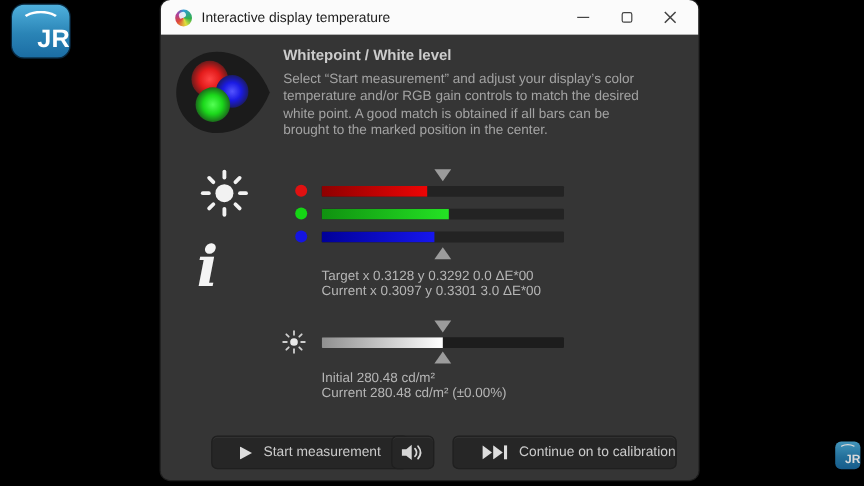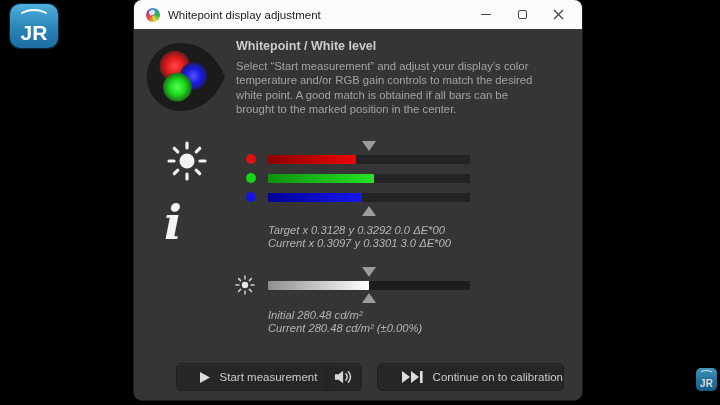--- a/index.html
+++ b/index.html
@@ -44,32 +44,32 @@
   .marker-up { position:absolute; width:0; height:0;
                border-left:7px solid transparent; border-right:7px solid transparent;
                border-bottom:10px solid #9c9c9c; }
 
   .dot { position:absolute; left:112px; width:10px; height:10px; border-radius:50%; }
   .track { position:absolute; left:134px; width:202px; height:9px; background:#232323;
            border-radius:1px; overflow:hidden; }
   .track .fill { height:100%; }
   .lum-track { background:#1d1d1d; }
 
-  .readout { position:absolute; left:134px; font-size:11.2px; color:#b5b5b5; white-space:nowrap;font-style:italic; }
+  .readout { position:absolute; left:134px; font-size:11.2px; color:#b5b5b5; white-space:nowrap; }
 
   
   .btn { position:absolute; top:334px; height:28px; background:#262626;
          border:1px solid #1f1f1f; border-radius:5px; color:#cbcbcb; font-size:11.5px;
          display:flex; align-items:center; justify-content:center; gap:10px;
          box-shadow:inset 0 1px 0 rgba(255,255,255,.05); cursor:default; }
 
   
   .jr { position:absolute; color:#fff; font-weight:bold; text-align:center;
         background:linear-gradient(180deg,#4fb0dd 0%,#2a84b6 55%,#1b6da4 100%);
-        display:flex; align-items:flex-end; justify-content:center; }
+        display:flex; align-items:flex-end; justify-content:flex-end; }
   .jr .arc { position:absolute; border:2px solid #fff; border-color:#fff transparent transparent transparent;
              border-radius:50%; }
   .jr-big { left:10px; top:4px; width:48px; height:44px; border-radius:10px; font-size:21px;
             padding-bottom:3px; box-shadow:0 0 0 1px rgba(10,50,80,.8); }
   .jr-big .arc { width:34px; height:20px; left:7px; top:5px; }
   .jr-small { left:696px; top:368px; width:21px; height:23px; border-radius:5px; font-size:10px;
               padding-bottom:2px; opacity:.85; }
   .jr-small .arc { width:15px; height:9px; left:3px; top:2px; border-width:1px; }
 </style>
 </head>
@@ -79,21 +79,21 @@
 
   <div class="jr jr-big">
     <span class="arc"></span>
     <span>JR</span>
   </div>
 
   <div class="win">
 
     <div class="titlebar">
       <div class="app-icon"></div>
-      <div class="title-text">Whitepoint display adjustment</div>
+      <div class="title-text">Interactive display temperature</div>
       <div class="win-controls">
         <div class="win-btn" title="">
             <span class="glyph-min"></span>
           </div>
         <div class="win-btn">
             <span class="glyph-max"></span>
           </div>
         <div class="win-btn">
           <svg width="11" height="11" viewBox="0 0 11 11">
             <path d="M1 1 L10 10 M10 1 L1 10" stroke="#444" stroke-width="1.3"></path>

